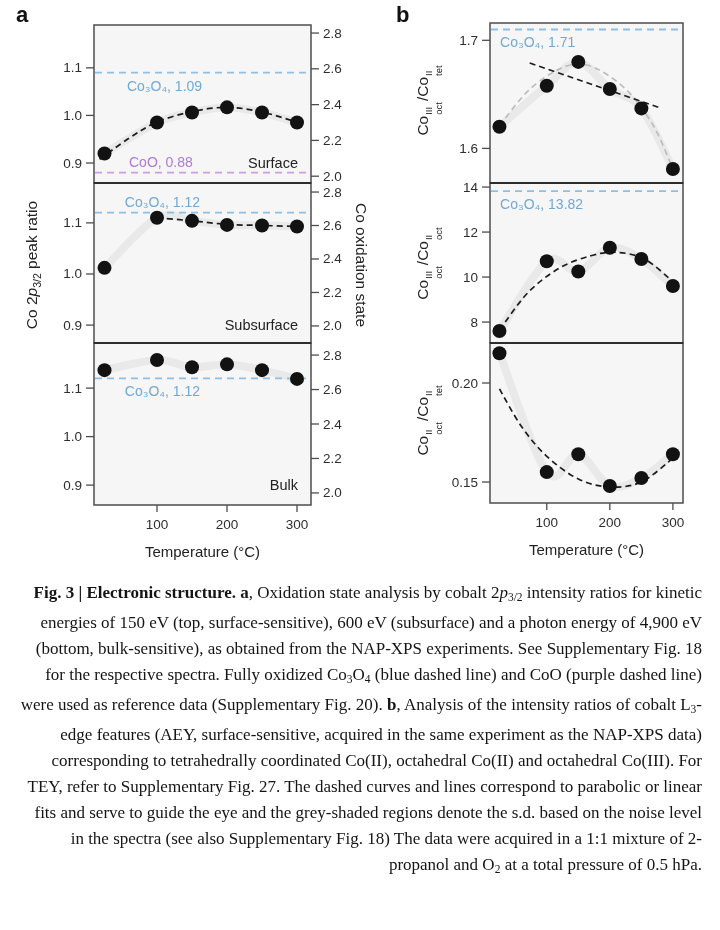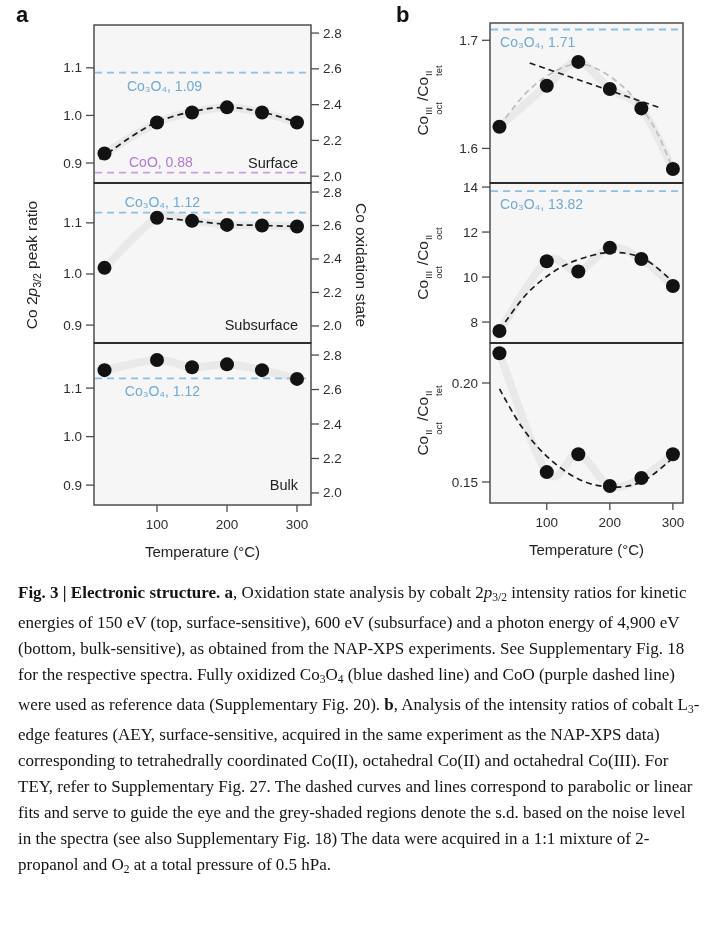--- a/index.html
+++ b/index.html
@@ -21,21 +21,21 @@
   #ylabel-b-0{left:429px;top:100px;}
   #ylabel-b-1{left:429px;top:263px;}
   #ylabel-b-2{left:429px;top:420px;}
   .vlabel i{font-style:italic;}
   .sb{font-size:0.68em;vertical-align:-0.35em;}
   .stack{display:inline-flex;flex-direction:column;align-items:flex-start;
          font-size:9.5px;line-height:1.05;vertical-align:-0.45em;margin:0 1px;}
   .stack span{display:block;}
   #caption{position:absolute;left:18px;top:580px;width:684px;
            font-family:"Liberation Serif","DejaVu Serif",serif;
-           font-size:17px;line-height:26px;color:#141414;text-align:left;}
+           font-size:17px;line-height:26px;color:#141414;text-align:right;}
   #caption b{font-weight:700;}
   #caption i{font-style:italic;}
   #caption .sb{font-size:11.5px;vertical-align:-3px;}
 </style>
 </head>
 <body>
 
 <div class="figure">
   <div class="panel-letter" id="pl-a">a</div>
   <div class="panel-letter" id="pl-b">b</div>

